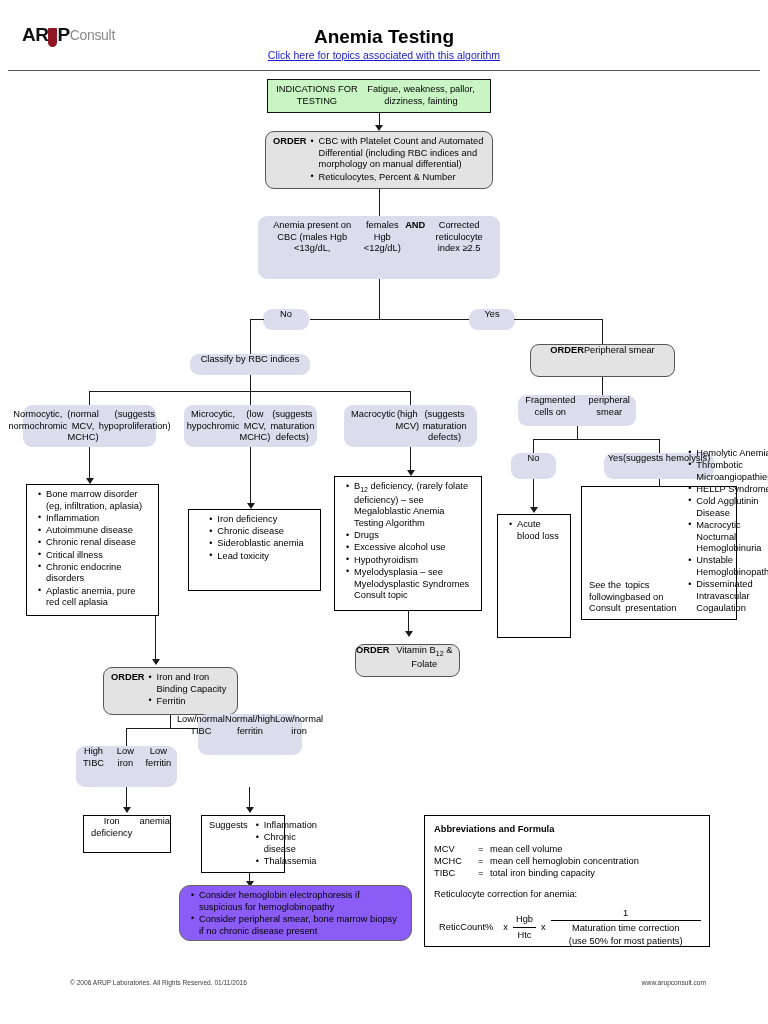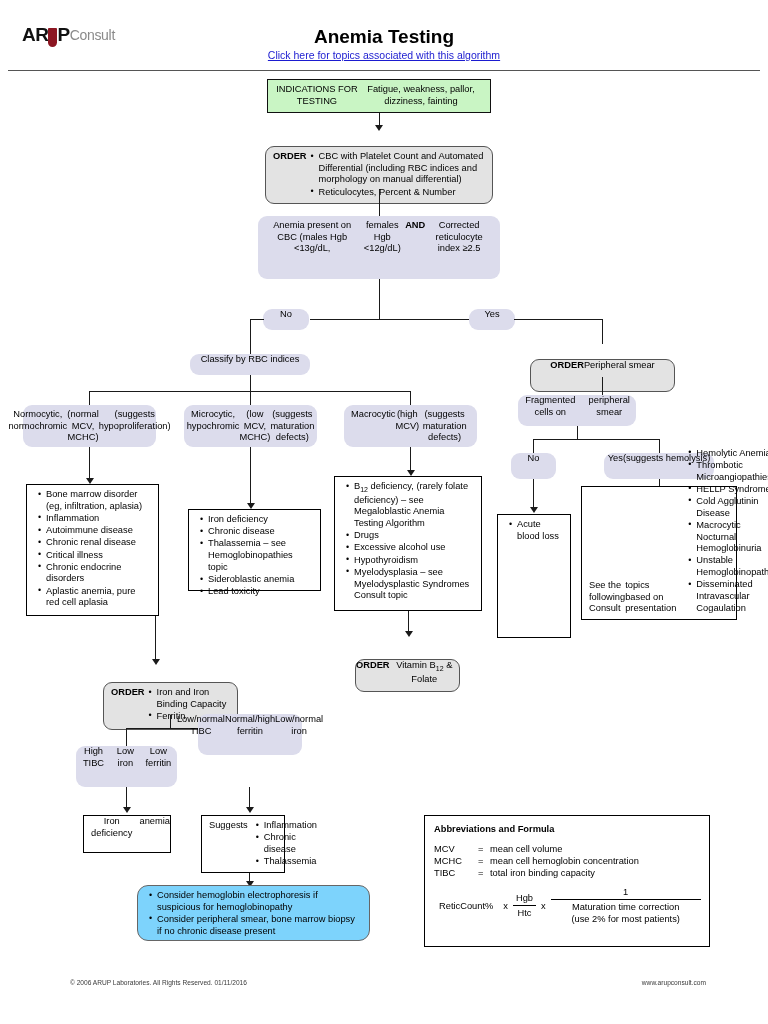--- a/index.html
+++ b/index.html
@@ -32,23 +32,23 @@
           background:#555; }
 
   
   .node { position:absolute; font-size:9.3px; line-height:1.26;
           display:flex; justify-content:center; }
   .node .ttl { font-weight:bold; text-align:center; }
   .center { text-align:center; }
 
   .green  { background:#c9f5c4; border:1px solid #111; }
   .lav    { background:#dcdcec; border-radius:9px; }
-  .grayrr { background:#e3e3e3; border:1px solid #555; border-radius:9px;margin-top:15px; }
+  .grayrr { background:#e3e3e3; border:1px solid #555; border-radius:9px; }
   .white  { background:#fff; border:1.4px solid #000; }
-  .grayrr2{ background:#7dd3fc; border:1px solid #666; border-radius:11px; }
+  .grayrr2{ background:#8b5cf6; border:1px solid #666; border-radius:11px;margin-left:42px; }
 
   ul.bl { margin:0; padding-left:12px; list-style:none; }
   ul.bl li { position:relative; padding-left:0; margin:0 0 0.5px 0; }
   ul.bl li:before { content:"\2022"; position:absolute; left:-8px; top:-0.5px;
                     font-size:9px; }
 
   .pad { padding:4px 7px; }
 
   
   .ln { position:absolute; background:#1a1a1a; }
@@ -178,21 +178,20 @@
       <li>Critical illness</li>
       <li>Chronic endocrine disorders</li>
       <li>Aplastic anemia, pure red cell aplasia</li>
     </ul>
   </div>
 
   <div class="node white pad" style="left:188px; top:509px; width:133px; height:82px;">
     <ul class="bl">
       <li>Iron deficiency</li>
       <li>Chronic disease</li>
-      <li>Thalassemia – see Hemoglobinopathies topic</li>
       <li>Sideroblastic anemia</li>
       <li>Lead toxicity</li>
     </ul>
   </div>
 
   <div class="node white pad" style="left:334px; top:476px; width:148px; height:135px;">
     <ul class="bl">
       <li>B<sub>12</sub> deficiency, (rarely folate deficiency) – see Megaloblastic Anemia Testing Algorithm</li>
       <li>Drugs</li>
       <li>Excessive alcohol use</li>
@@ -325,35 +324,36 @@
       <span class="k">MCHC</span>
       <span class="eq">=</span>
       <span>mean cell hemoglobin concentration</span>
     </div>
     <div class="abrow">
       <span class="k">TIBC</span>
       <span class="eq">=</span>
       <span>total iron binding capacity</span>
     </div>
 
+    <div class="formula-lbl">Reticulocyte correction for anemia:</div>
 
     <div class="frm">
       <span class="cell">ReticCount%</span>
       <span class="cell">x</span>
       <span class="frac">
         <span class="num">Hgb</span>
         <span class="bar"></span>
         <span class="den">Htc</span>
       </span>
       <span class="cell">x</span>
       <span class="frac wide">
         <span class="num">1</span>
         <span class="bar"></span>
         <span class="den">Maturation time correction</span>
-        <span class="den">(use 2% for most patients)</span>
+        <span class="den">(use 50% for most patients)</span>
       </span>
     </div>
   </div>
 
   <div class="foot-l">© 2006 ARUP Laboratories. All Rights Reserved. 01/11/2016</div>
   <div class="foot-r">www.arupconsult.com</div>
 
 </div>
 
 </body></html>

